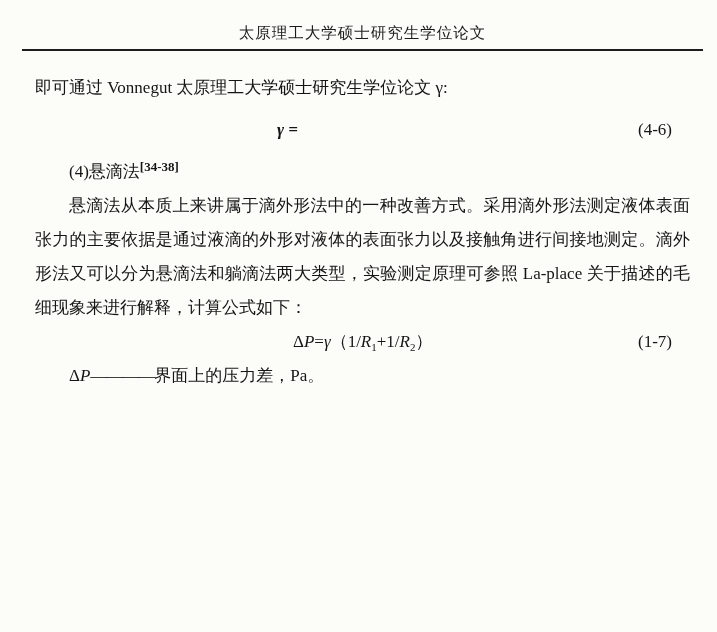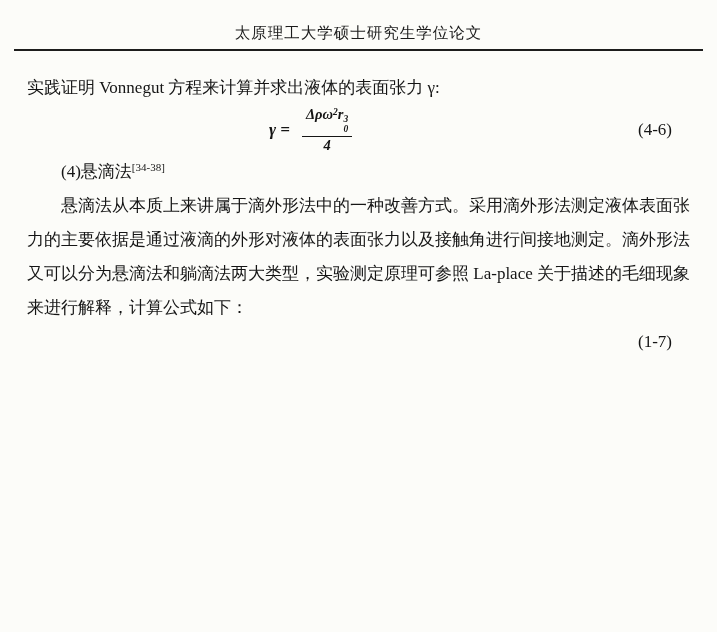--- a/index.html
+++ b/index.html
@@ -4,20 +4,21 @@
 <style>
   html,body { margin:0; padding:0; background:#ffffff; }
   .page {
     position:relative;
     width:717px; height:632px;
     background:#fcfcf9;
     overflow:hidden;
     font-family:"Liberation Serif","DejaVu Serif",serif;
     color:#151515;
     box-sizing:border-box;
+    padding-left:8px;
   }
   .page-header {
     padding-top:23px;
     text-align:center;
     font-size:15.5px;
     letter-spacing:1px;
     color:#1b1b1b;
   }
   .header-rule {
     border:none;
@@ -53,62 +54,57 @@
   }
   .eq2-body { margin-left:258px; font-size:17px; }
 
   .frac { display:inline-block; text-align:center; vertical-align:middle; margin-left:8px; font-size:14.5px; }
   .frac .num { display:block; border-bottom:1.6px solid #151515; padding:0 4px 1px 4px; line-height:1.15; }
   .frac .den { display:block; line-height:1.2; }
   .frac sup.inline-sup { font-size:9.5px; vertical-align:4px; }
   .ss { display:inline-flex; flex-direction:column; font-size:9.5px; line-height:1.1; vertical-align:-3px; }
   .eq-lhs { margin-right:4px; }
 
-  sup.cite { font-size:11px; vertical-align:6px; line-height:0; font-weight:normal; }
+  sup.cite { font-size:13px; vertical-align:6px; line-height:0; font-weight:bold; }
   sub.small { font-size:11px; vertical-align:-4px; line-height:0; }
 
   .def { white-space:nowrap; text-align:left; }
   .def1 { text-indent:2em; }
   .def2 { text-indent:5.2em; }
   .def3 { text-indent:5.9em; }
   .dash { letter-spacing:-1px; }
   i { font-style:italic; }
 </style>
 </head>
 <body>
 
 <div class="page">
 
   <div class="page-header">太原理工大学硕士研究生学位论文</div>
   <hr class="header-rule">
 
   <div class="content">
 
-    <p class="noindent">实践证明 Vonnegut 方程来计算并求出液体的表面张力 γ:</p>
+    <p class="noindent">即可通过 Vonnegut 太原理工大学硕士研究生学位论文 γ:</p>
 
     <div class="eq-row eq1-row">
       <span class="eq1-body">
         <span class="eq-lhs"><span>γ</span> <span>=</span></span>
-        <span class="frac">
-          <span class="num"><span>Δρω</span><sup class="inline-sup">2</sup><span>r</span><span class="ss">
-                <span>3</span>
-                <span>0</span>
-              </span></span>
-          <span class="den">4</span>
-        </span>
       </span>
       <span class="eq-label">(4-6)</span>
     </div>
 
     <p><span>(4)悬滴法</span><sup class="cite">[34-38]</sup></p>
 
     <p>悬滴法从本质上来讲属于滴外形法中的一种改善方式。采用滴外形法测定液体表面张力的主要依据是通过液滴的外形对液体的表面张力以及接触角进行间接地测定。滴外形法又可以分为悬滴法和躺滴法两大类型，实验测定原理可参照 La-place 关于描述的毛细现象来进行解释，计算公式如下：</p>
 
     <div class="eq-row eq2-row">
+      <span class="eq2-body"><span>Δ</span><i>P</i><span>=</span><i>γ</i><span>（1/</span><i>R</i><sub class="small">1</sub><span>+1/</span><i>R</i><sub class="small">2</sub><span>）</span></span>
       <span class="eq-label">(1-7)</span>
     </div>
 
 
 
+    <p class="def def3"><span>Δ</span><i>P</i><span class="dash">————</span><span>界面上的压力差，Pa。</span></p>
 
 
   </div>
 </div>
 
 </body></html>

